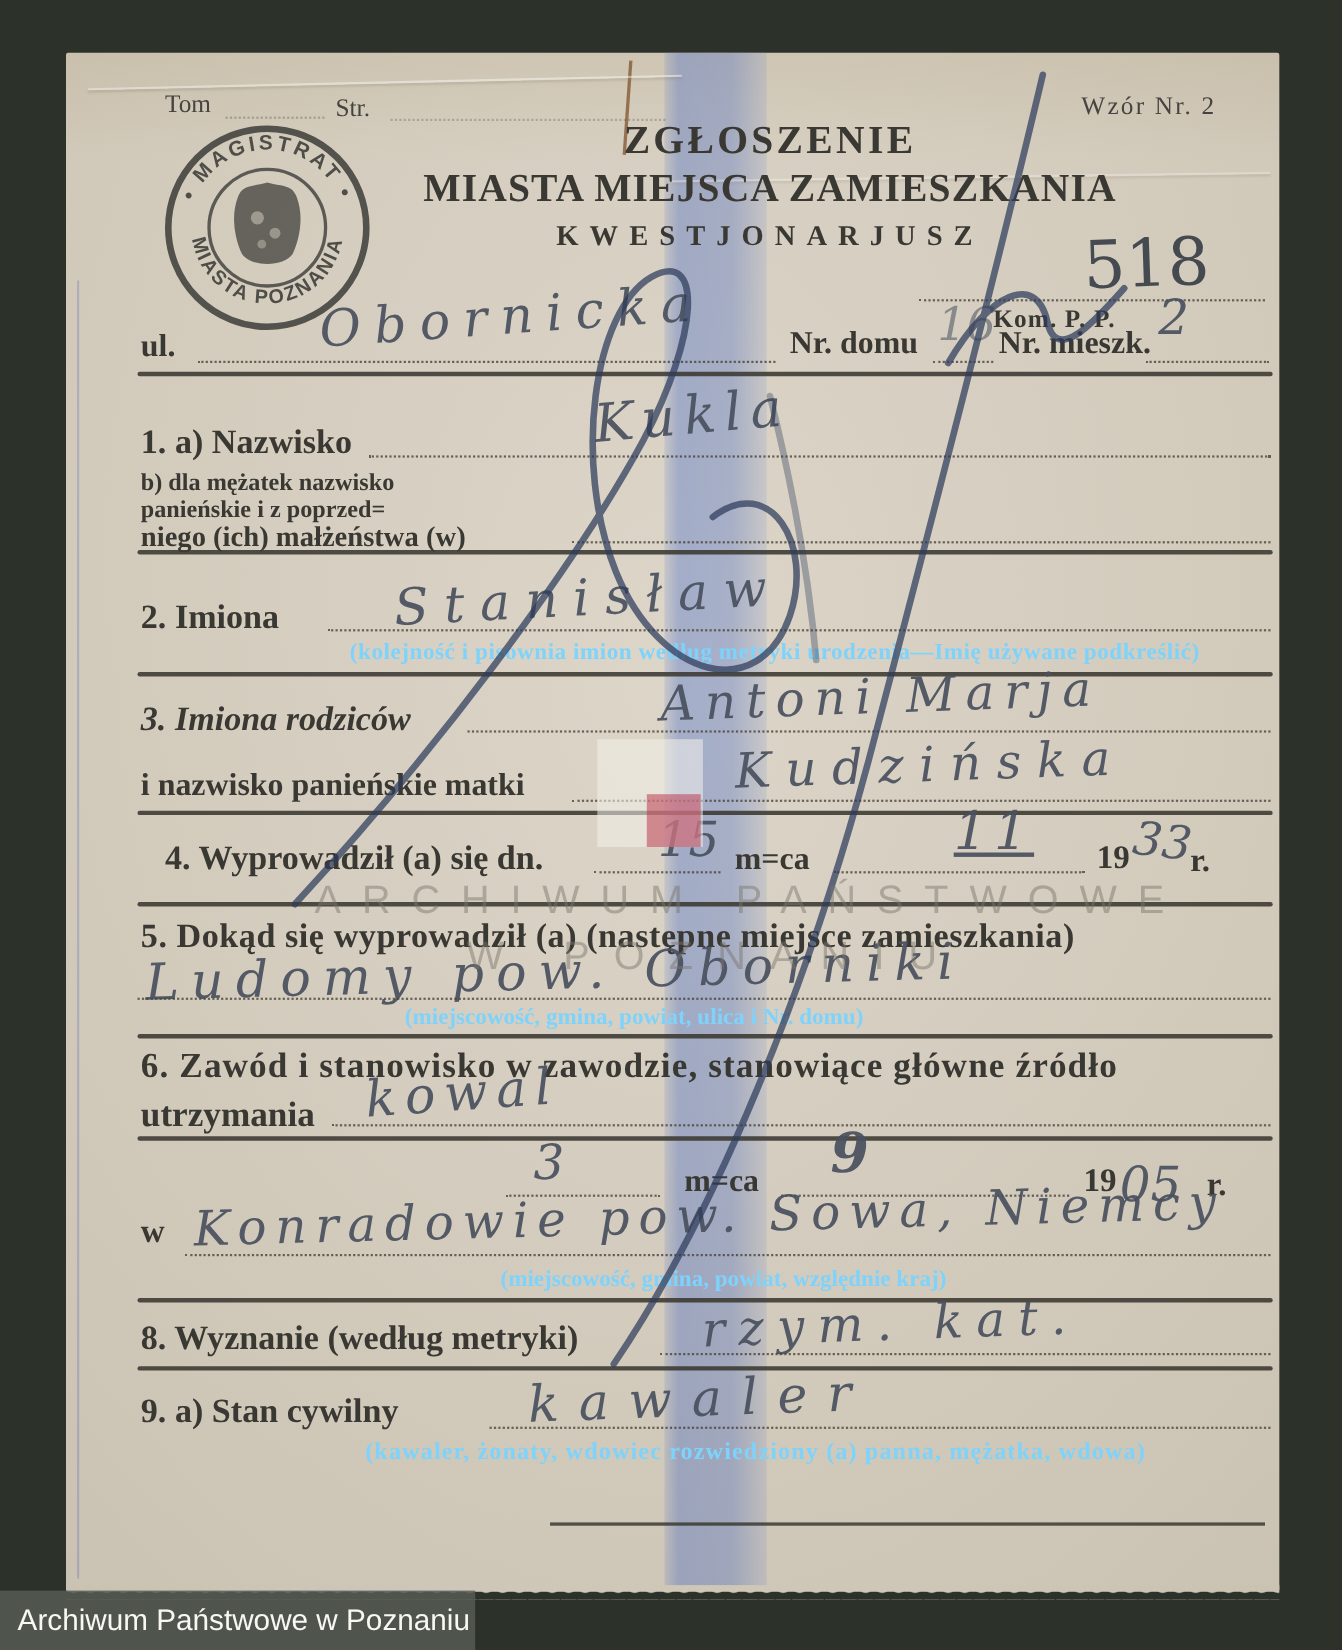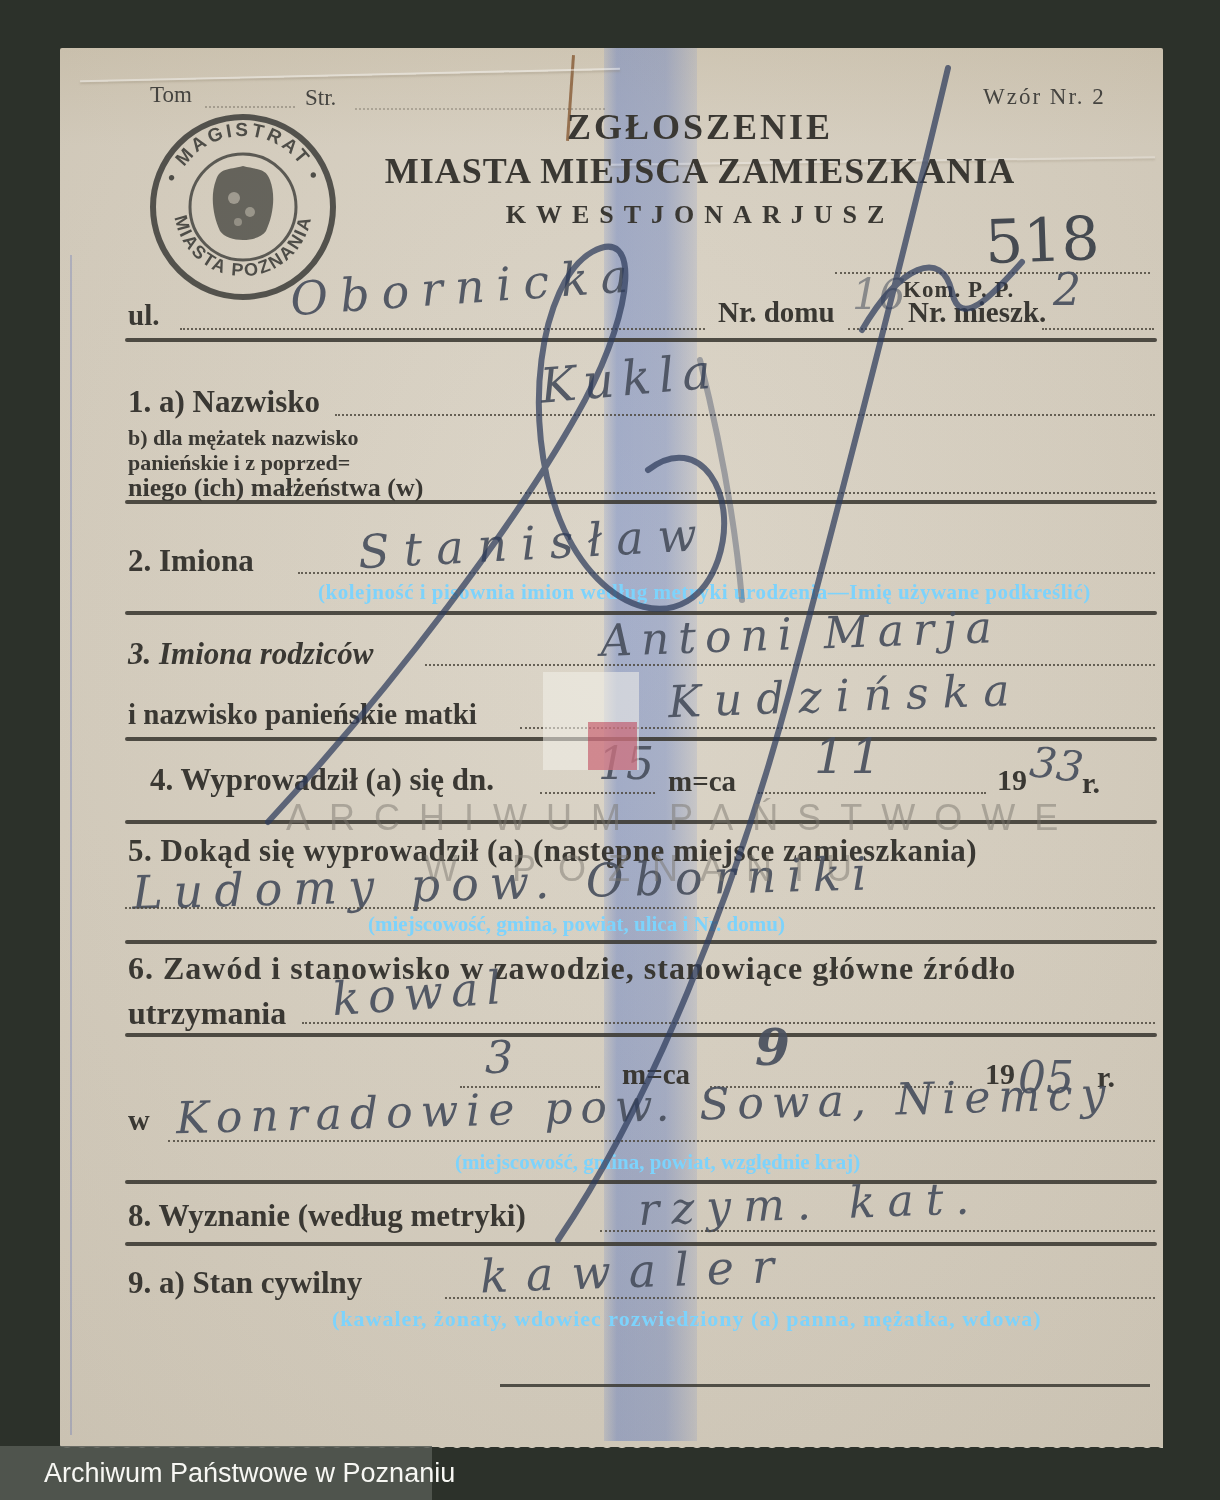--- a/index.html
+++ b/index.html
@@ -37,21 +37,21 @@
   .dotted{border-bottom:2px dotted rgba(72,68,58,0.8);height:0;}
   .rule{height:4px;background:#3a3831;opacity:.88;border-radius:2px;}
   .rule-thin{height:3px;background:#3a3831;opacity:.85;}
   .note{font-weight:bold;color:#7dd3fc;}
   .title-block{text-align:center;color:#3e3c36;}
   .wm-text{font-family:"Liberation Sans", sans-serif;color:rgba(122,118,108,0.48);white-space:nowrap;pointer-events:none;}
   #footer-bar{
     left:0;top:1446px;width:432px;height:54px;
     background:rgba(86,91,85,0.84);
     font-family:"Liberation Sans", sans-serif;font-size:27px;color:#f7f7f3;
-    line-height:54px;padding-left:44px;box-sizing:border-box;white-space:nowrap;
+    line-height:54px;padding-left:16px;box-sizing:border-box;white-space:nowrap;
   }
   svg text{font-family:"Liberation Sans", sans-serif;}
 </style>
 </head>
 <body>
 
 <div id="canvas">
 
   <div class="abs" id="paper"></div>
   <div class="abs perf"></div>
@@ -131,21 +131,21 @@
   <span class="abs printed" style="left:128px;top:698px;font-size:29px;font-weight:600;">i nazwisko panieńskie matki</span>
   <span class="abs hw" style="left:668px;top:670px;font-size:44px;letter-spacing:14px;transform:rotate(-2deg);">Kudzińska</span>
   <div class="abs dotted" style="left:520px;top:727px;width:635px;"></div>
   <div class="abs rule" style="left:125px;top:737px;width:1032px;"></div>
 
   <span class="abs printed" style="left:128px;top:762px;font-size:31px;margin-left:22px;">4. Wyprowadził (a) się dn.</span>
   <div class="abs dotted" style="left:540px;top:792px;width:115px;"></div>
   <span class="abs hw" style="left:598px;top:738px;font-size:44px;">15</span>
   <span class="abs printed" style="left:668px;top:765px;font-size:29px;">m=ca</span>
   <div class="abs dotted" style="left:758px;top:792px;width:228px;"></div>
-  <span class="abs hw" style="left:814px;top:728px;font-size:48px;letter-spacing:6px;">11</span>
+  <span class="abs hw" style="left:867px;top:728px;font-size:48px;letter-spacing:6px;text-decoration:underline;">11</span>
   <span class="abs printed" style="left:997px;top:763px;font-size:30px;">19</span>
   <span class="abs hw" style="left:1030px;top:740px;font-size:42px;transform:rotate(7deg);">33</span>
   <span class="abs printed" style="left:1082px;top:766px;font-size:30px;">r.</span>
   <div class="abs rule" style="left:125px;top:820px;width:1032px;"></div>
 
   <span class="abs printed" style="left:128px;top:833px;font-size:31px;letter-spacing:0.5px;">5. Dokąd się wyprowadził (a) (następne miejsce zamieszkania)</span>
   <span class="abs hw" style="left:132px;top:856px;font-size:46px;letter-spacing:11px;transform:rotate(-1.5deg);">Ludomy pow. Oborniki</span>
   <div class="abs dotted" style="left:125px;top:907px;width:1030px;"></div>
   <span class="abs note" style="left:368px;top:912px;font-size:21px;white-space:nowrap;">(miejscowość, gmina, powiat, ulica i Nr. domu)</span>
   <div class="abs rule" style="left:125px;top:940px;width:1032px;"></div>

